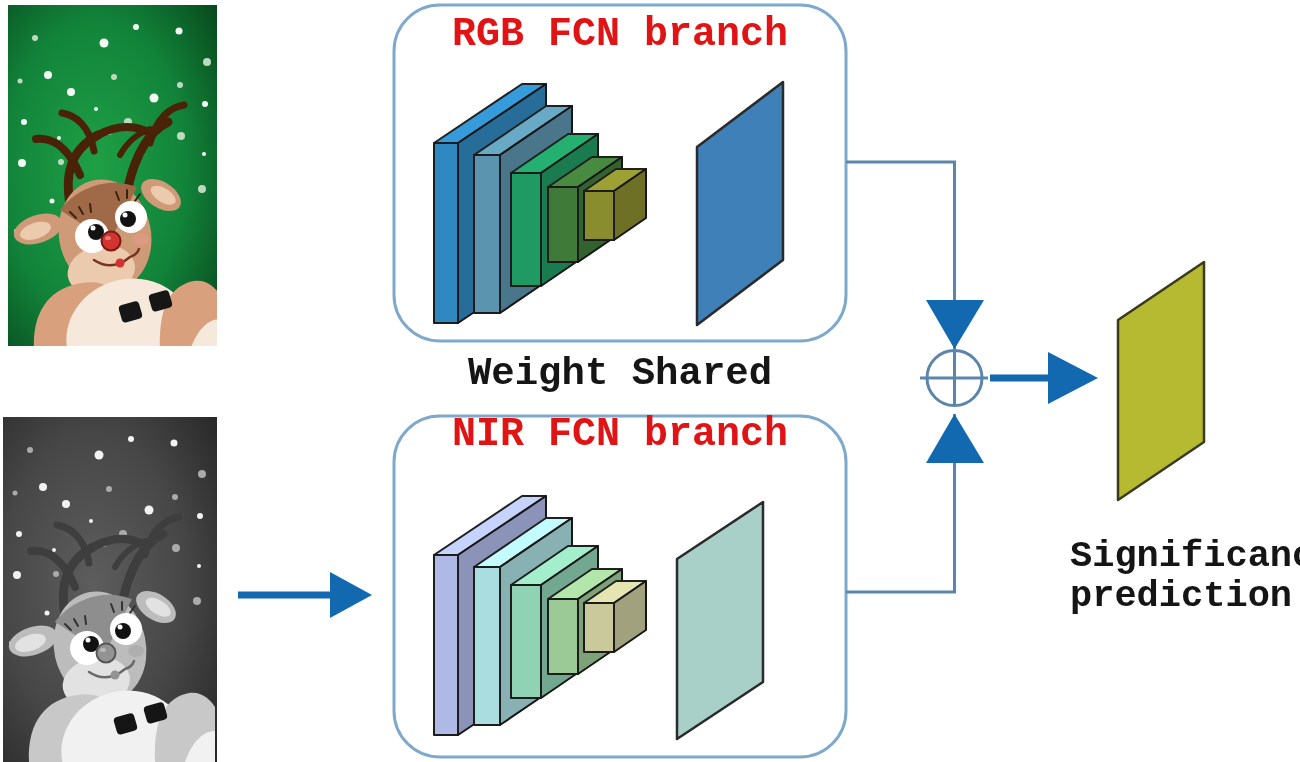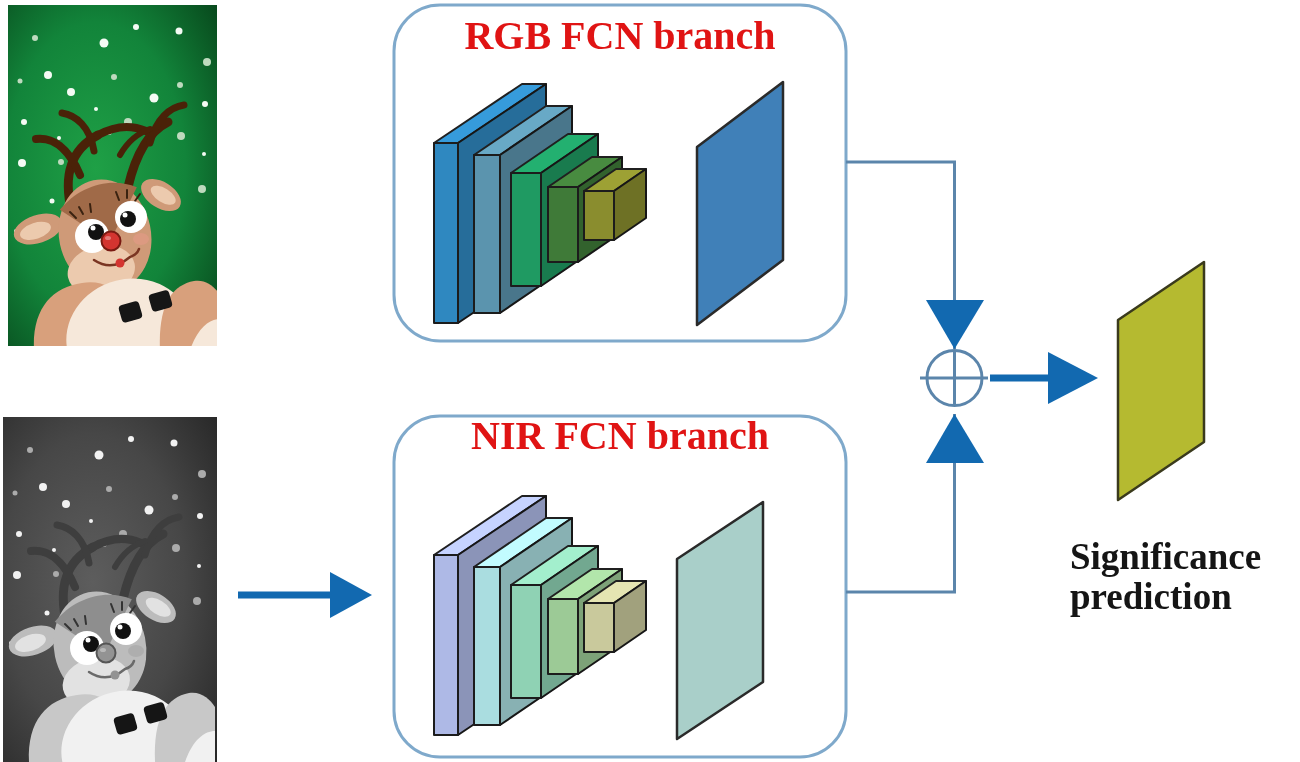--- a/index.html
+++ b/index.html
@@ -1,20 +1,20 @@
 <!DOCTYPE html>
 <html style="--colors-branch_title: #e01414; --colors-text: #151515; --colors-box_border: #7fa9cb; --colors-connector: #5b85ab; --colors-arrow: #1269b0; --colors-rgb_layer_1: #2f88c0; --colors-rgb_layer_2: #5b94ae; --colors-rgb_layer_3: #1f9a62; --colors-rgb_layer_4: #3f7a38; --colors-rgb_layer_5: #8a8d2e; --colors-rgb_feature_map: #4080b8; --colors-nir_layer_1: #aeb9e6; --colors-nir_layer_2: #aadde0; --colors-nir_layer_3: #8fd2b4; --colors-nir_layer_4: #9cca96; --colors-nir_layer_5: #c9c99c; --colors-nir_feature_map: #a9cfc9; --colors-output_map: #b5ba30; --colors-rgb_image_background: #12843a; --colors-nir_image_background: #474747;"><head>
 <meta charset="utf-8">
 <style>
   html,body{margin:0;padding:0;}
   body{
     width:1300px;height:762px;position:relative;background:#ffffff;
     font-family:"Liberation Serif","DejaVu Serif",serif;overflow:hidden;
   }
-  #stage{position:absolute;left:0;top:0;width:1300px;height:656px;}
+  #stage{position:absolute;left:0;top:0;width:1300px;height:656px;font-family:Liberation Mono, monospace;}
   svg{position:absolute;left:0;top:0;}
   .label{position:absolute;font-weight:bold;text-align:center;}
   .branch-title{font-size:40px;color:var(--colors-branch_title,#e01414);}
   .shared-label{font-size:39px;color:var(--colors-text,#151515);}
   .output-label{font-size:37px;color:var(--colors-text,#151515);line-height:1.08;
     white-space:pre-line;text-align:left;}
   
   .ftop{filter:brightness(1.14);}
   .fside{filter:brightness(0.8);}
   .sn1{fill:var(--sn1);} .sn2{fill:var(--sn2);}
@@ -213,16 +213,17 @@
 
   <g stroke-width="7" stroke="#1269b0">
     <line x1="990" y1="378" x2="1052" y2="378"></line>
     <polygon points="1048,352 1048,404 1098,378" stroke="none" fill="#1269b0"></polygon>
   </g>
 
   <polygon points="1118,320 1204,262 1204,442 1118,500" stroke="#3a3a1c" stroke-width="2.5" stroke-linejoin="round" fill="#b5ba30"></polygon>
 </svg>
 
 <div class="label branch-title" style="left:394px;top:12px;width:452px">RGB FCN branch</div>
+<div class="label shared-label" style="left:394px;top:352px;width:452px">Weight Shared</div>
 <div class="label branch-title" style="left:394px;top:412px;width:452px">NIR FCN branch</div>
 <div class="label output-label" style="left:1070px;top:537px;width:230px">Significance
 prediction</div>
 </div>
 
 </body></html>

